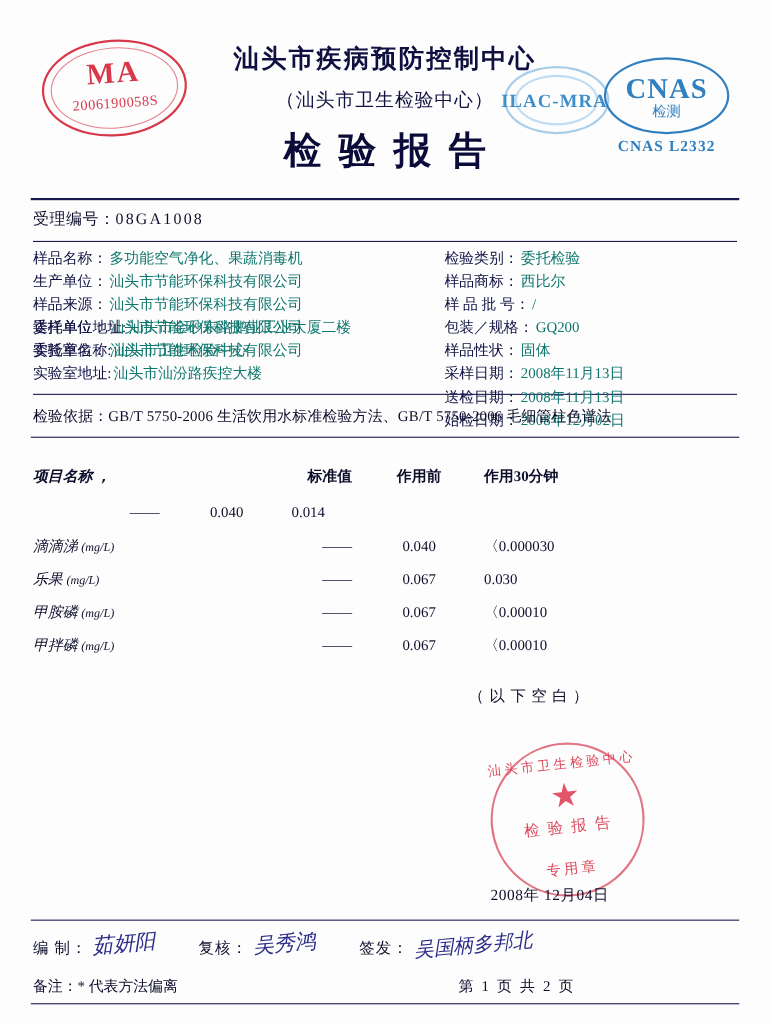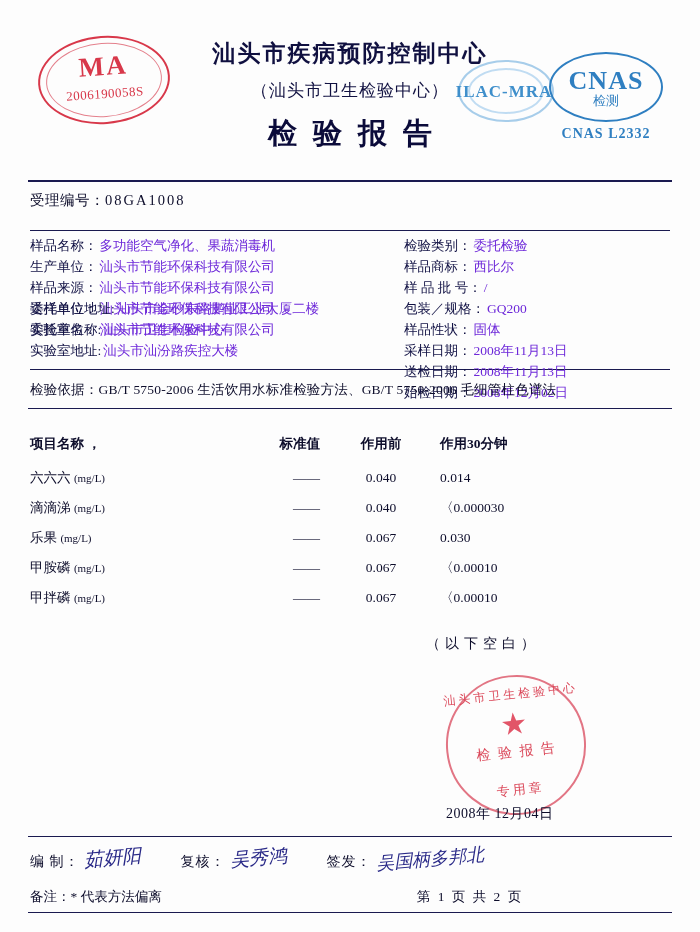--- a/index.html
+++ b/index.html
@@ -40,21 +40,21 @@
     letter-spacing: 2px;
     color: #101040;
   }
   .org-sub {
     font-size: 17px;
     margin-top: 10px;
     letter-spacing: 1px;
     color: #101040;
   }
   .report-title {
-    font-size: 29px;
+    font-size: 34px;
     font-weight: bold;
     letter-spacing: 16px;
     margin-top: 12px;
     padding-left: 16px;
     color: #0b0b3a;
   }
 
   
   .ma-stamp {
     position: absolute;
@@ -181,21 +181,21 @@
   }
 
   
   .meta {
     padding: 8px 30px 2px 30px;
     font-size: 13.5px;
     line-height: 21px;
   }
   .accept-line {
     font-size: 14.5px;
-    margin-bottom: 19px;
+    margin-bottom: 8px;
     letter-spacing: 0.5px;
   }
   .accept-line .val {
     font-family: "Liberation Serif", serif;
     letter-spacing: 2px;
   }
   .meta-grid {
     display: flex;
   }
   .meta-col {
@@ -212,21 +212,21 @@
     display: flex;
     align-items: center;
     height: 21px;
     white-space: nowrap;
   }
   .meta-row .lbl {
     color: #111144;
   }
   .meta-row .val {
     margin-left: 2px;
-    color: #6d28d9;
+    color: #0f766e;
   }
   .meta-row.wide {
     width: 640px;
   }
   .basis {
     margin-top: 9px;
     white-space: nowrap;
     letter-spacing: 0.2px;
   }
 
@@ -237,21 +237,21 @@
   }
   .res-row {
     display: flex;
     align-items: baseline;
     height: 30px;
   }
   .res-head {
     font-weight: bold;
     height: 34px;
   }
-  .c-name { width: 175px; }
+  .c-name { width: 175px; font-style: italic; }
   .c-std  { width: 110px; text-align: right; padding-left: 5px;}
   .c-pre  { width: 110px; text-align: center; padding-left: 6px;}
   .c-post { width: 130px; text-align: left; padding-left: 4px;}
   .unit {
     font-size: 11px;
   }
   .blank-note {
     text-align: right;
     margin-top: 16px;
     font-size: 14px;
@@ -494,21 +494,20 @@
 
   <div class="results">
     <div class="res-row res-head">
       <div class="c-name">项目名称 ，</div>
       <div class="c-std">标准值</div>
       <div class="c-pre">作用前</div>
       <div class="c-post">作用30分钟</div>
     </div>
 
     <div class="res-row">
-      <div class="c-name"><span>六六六</span> <span class="unit">(mg/L)</span></div>
       <div class="c-std">——</div>
       <div class="c-pre">0.040</div>
       <div class="c-post">0.014</div>
     </div>
 
     <div class="res-row">
       <div class="c-name"><span>滴滴涕</span> <span class="unit">(mg/L)</span></div>
       <div class="c-std">——</div>
       <div class="c-pre">0.040</div>
       <div class="c-post">〈0.000030</div>

